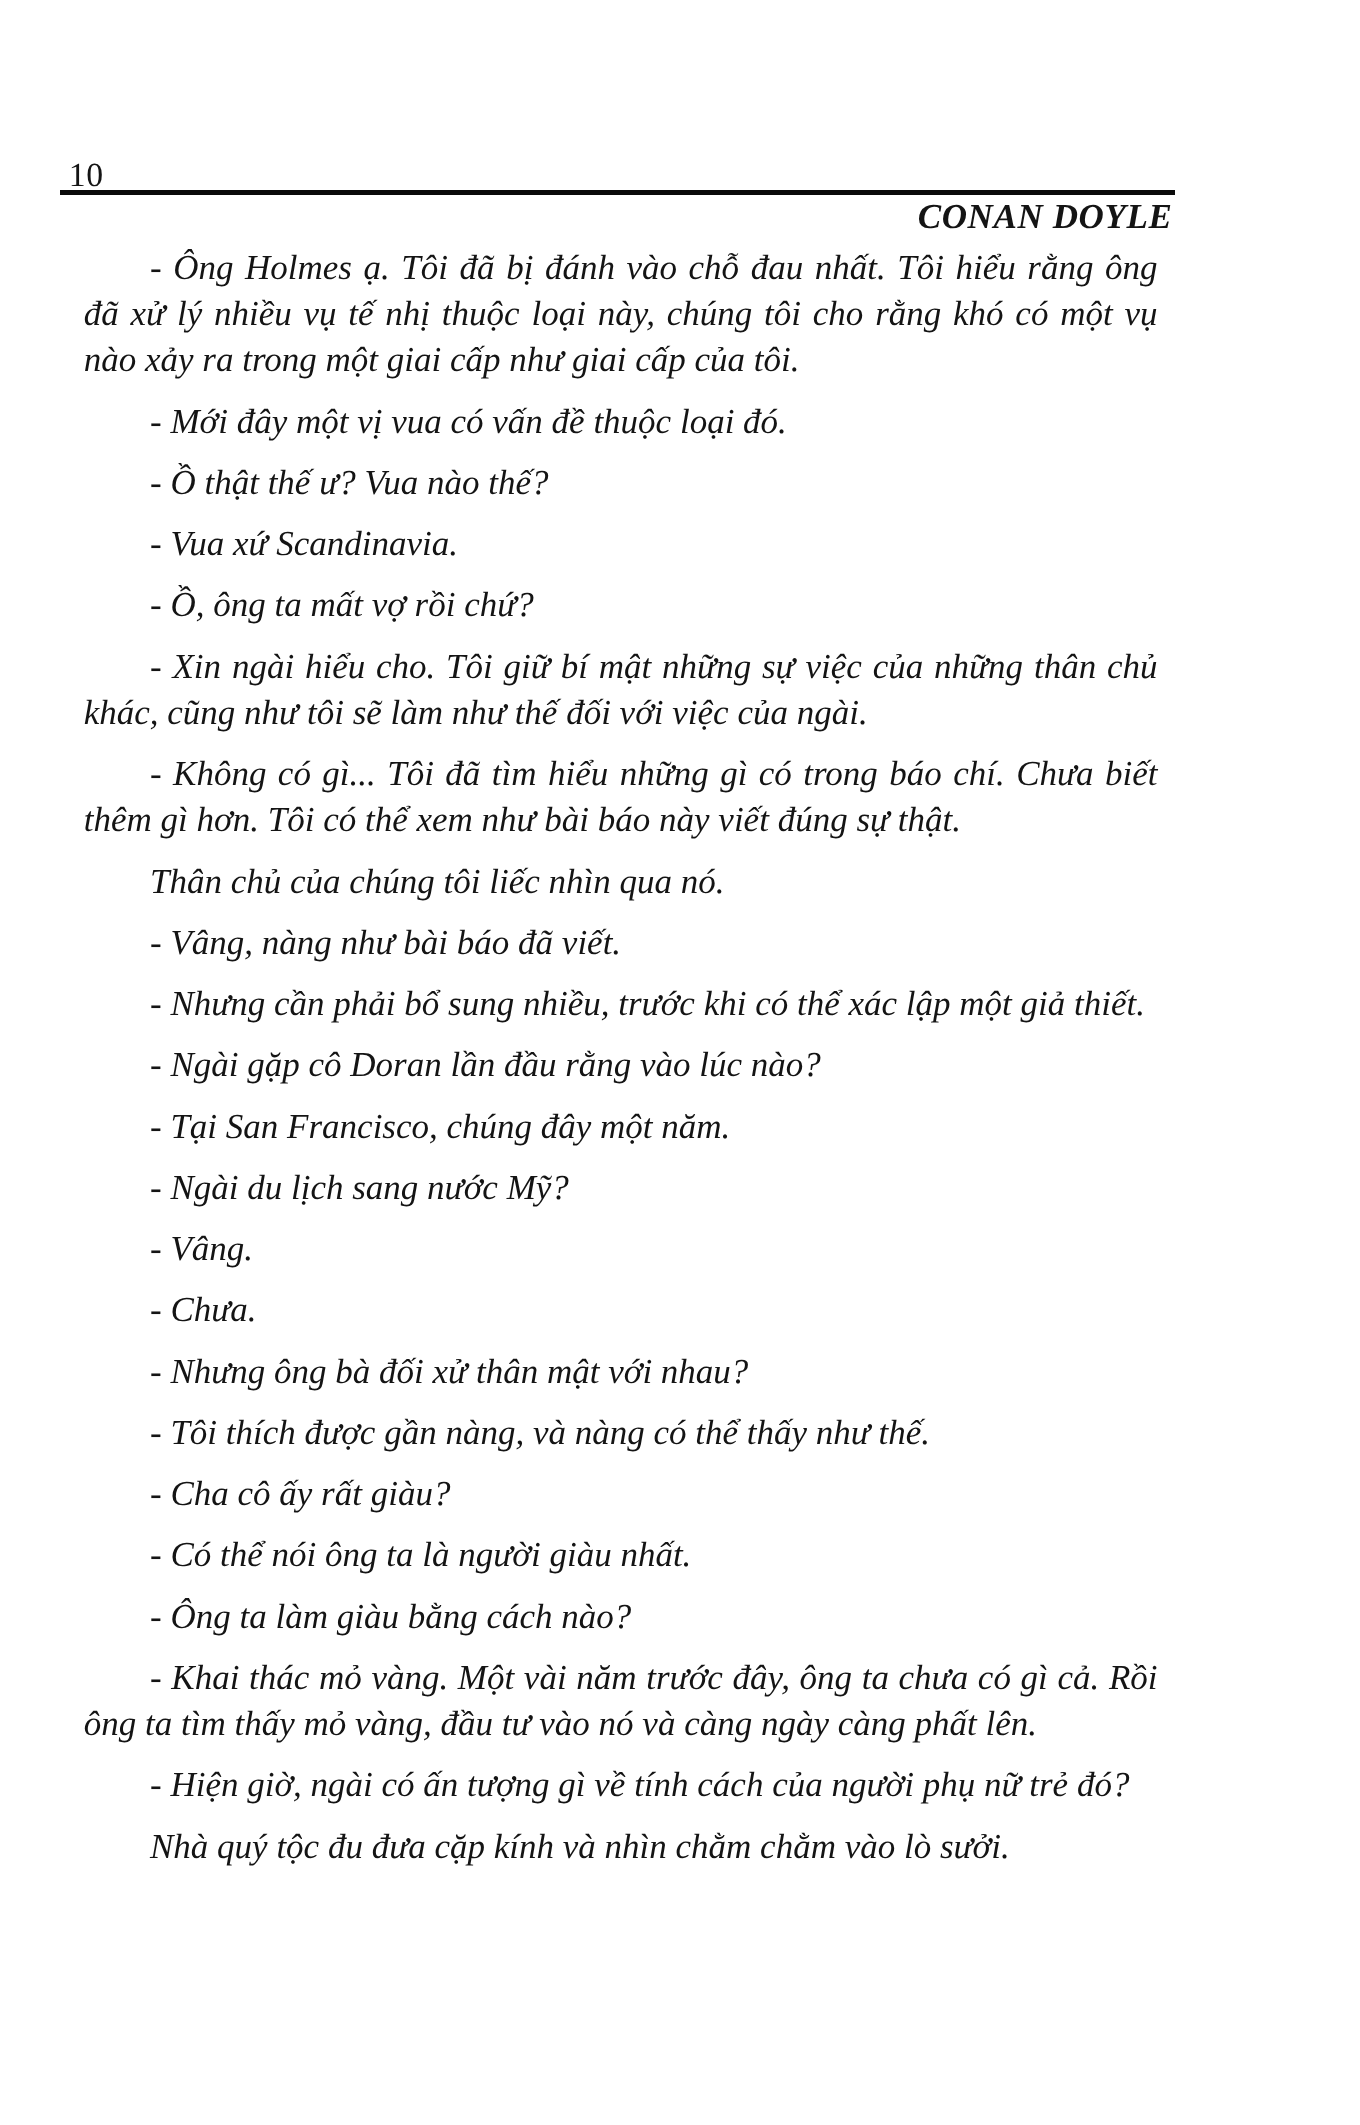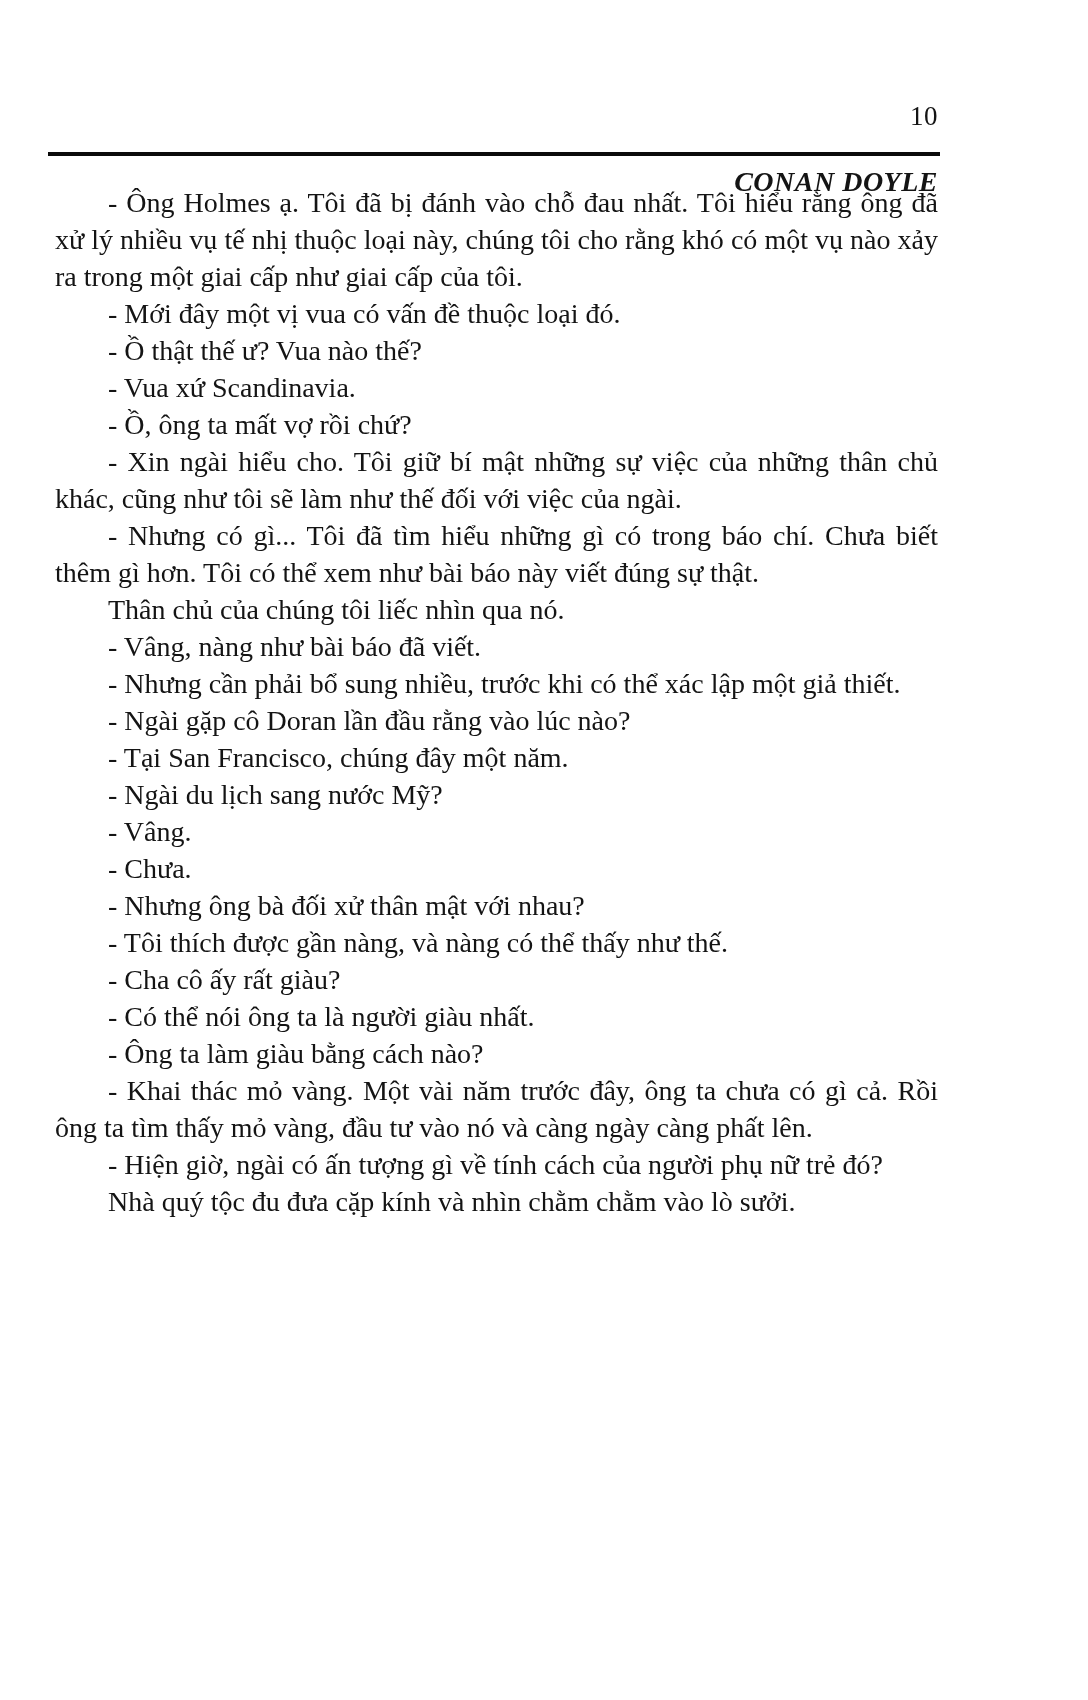--- a/index.html
+++ b/index.html
@@ -14,25 +14,24 @@
     background: #ffffff;
     color: #141414;
     font-family: "Liberation Serif", "DejaVu Serif", serif;
     overflow: hidden;
     margin: 0 auto;
   }
   .page-header {
     position: absolute;
     left: 55px;
     width: 883px;
-    top: 100px;
+    top: 124px;
     display: flex;
     justify-content: space-between;
-    align-items: flex-end;
-    flex-direction: column;
+    align-items: flex-start;
   }
   .page-number {
     font-size: 27px;
     line-height: 1.2;
     letter-spacing: 0.5px;
   }
   .running-title {
     font-size: 28px;
     line-height: 1.2;
     font-style: italic;
@@ -52,42 +51,43 @@
     position: absolute;
     left: 55px;
     width: 883px;
     top: 184px;
     font-size: 28px;
     line-height: 37px;
     text-align: justify;
     text-justify: inter-word;
   }
   .para {
-    margin: 0;
+    margin: 12px;
     padding: 0;
     text-indent: 53px;
+    font-style: italic;
   }
 </style>
 </head>
 <body>
 
 <div class="page" style="background: rgb(255, 255, 255); color: rgb(20, 20, 20);">
   <header class="page-header">
     <span class="page-number">10</span>
     <span class="running-title">CONAN DOYLE</span>
   </header>
   <div class="header-rule"></div>
   <main class="page-body">
       <p class="para">- Ông Holmes ạ. Tôi đã bị đánh vào chỗ đau nhất. Tôi hiểu rằng ông đã xử lý nhiều vụ tế nhị thuộc loại này, chúng tôi cho rằng khó có một vụ nào xảy ra trong một giai cấp như giai cấp của tôi.</p>
       <p class="para">- Mới đây một vị vua có vấn đề thuộc loại đó.</p>
       <p class="para">- Ồ thật thế ư? Vua nào thế?</p>
       <p class="para">- Vua xứ Scandinavia.</p>
       <p class="para">- Ồ, ông ta mất vợ rồi chứ?</p>
       <p class="para">- Xin ngài hiểu cho. Tôi giữ bí mật những sự việc của những thân chủ khác, cũng như tôi sẽ làm như thế đối với việc của ngài.</p>
-      <p class="para">- Nhưng có gì... Tôi đã tìm hiểu những gì có trong báo chí. Chưa biết thêm gì hơn. Tôi có thể xem như bài báo này viết đúng sự thật.</p>
+      <p class="para">- Không có gì... Tôi đã tìm hiểu những gì có trong báo chí. Chưa biết thêm gì hơn. Tôi có thể xem như bài báo này viết đúng sự thật.</p>
       <p class="para">Thân chủ của chúng tôi liếc nhìn qua nó.</p>
       <p class="para">- Vâng, nàng như bài báo đã viết.</p>
       <p class="para">- Nhưng cần phải bổ sung nhiều, trước khi có thể xác lập một giả thiết.</p>
       <p class="para">- Ngài gặp cô Doran lần đầu rằng vào lúc nào?</p>
       <p class="para">- Tại San Francisco, chúng đây một năm.</p>
       <p class="para">- Ngài du lịch sang nước Mỹ?</p>
       <p class="para">- Vâng.</p>
       <p class="para">- Chưa.</p>
       <p class="para">- Nhưng ông bà đối xử thân mật với nhau?</p>
       <p class="para">- Tôi thích được gần nàng, và nàng có thể thấy như thế.</p>

